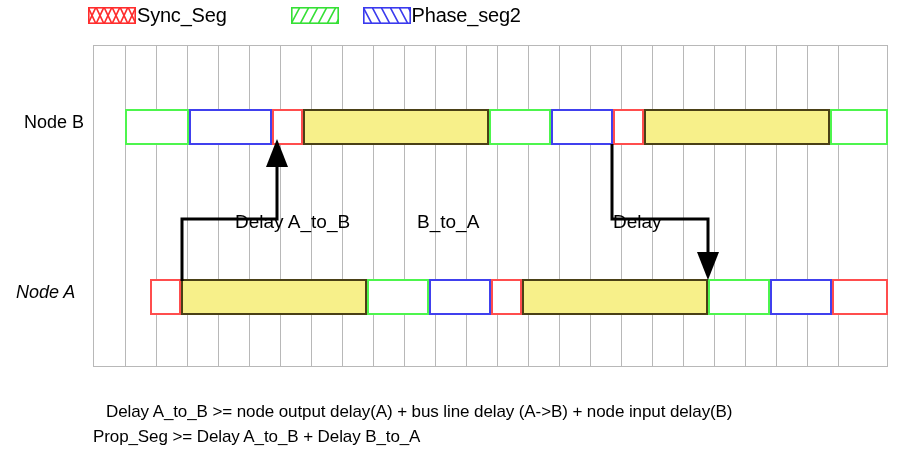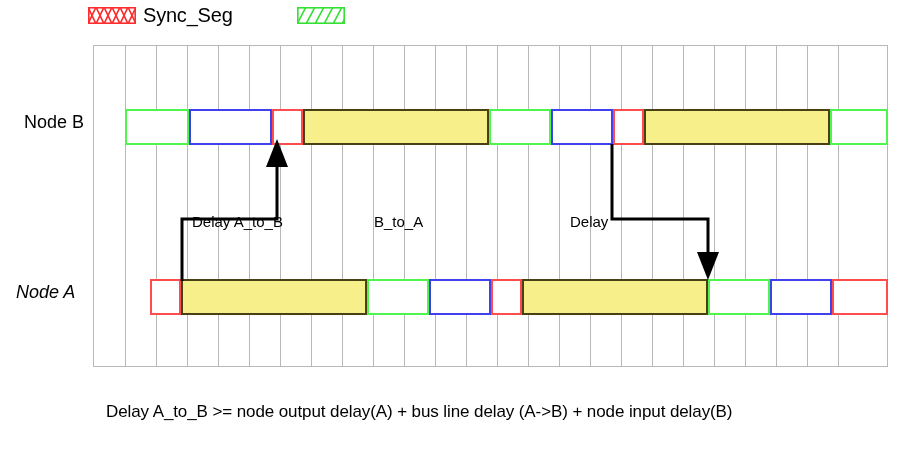--- a/index.html
+++ b/index.html
@@ -22,21 +22,21 @@
     display: flex; align-items: center;
   }
   .legend-entry { display: flex; align-items: center; }
   .legend-swatch {
     width: 48px; height: 17px;
     position: relative;
     flex: 0 0 auto;
   }
   .legend-label {
     font-size: 20px; line-height: 20px;
-    margin-left: 7px; white-space: nowrap;
+    margin-left: 1px; white-space: nowrap;
     letter-spacing: -0.2px;
   }
   .lg-gap-1 { width: 34px; }
   .lg-gap-2 { width: 30px; }
   .lg-gap-3 { width: 24px; }
 
   
   .plot {
     position: absolute; left: 93px; top: 45px;
     width: 795px; height: 322px;
@@ -75,23 +75,24 @@
   .seg-prop  { border: 2px solid #4a4016; background: #f7f08a; }
   .seg-ph1   { border: 2px solid #4df54d; background: #ffffff; }
   .seg-ph2   { border: 2px solid #4040ee; background: #ffffff; }
 
   
   .connector { position: absolute; left: 0; top: 0; pointer-events: none; }
 
   
   .diag-text {
     position: absolute;
-    font-size: 15px; line-height: 19px;
+    font-size: 19px; line-height: 19px;
     white-space: nowrap;
     background: transparent;
+    margin-left: 43px;
   }
   #text-delay-a-to-b { left: 192px; top: 212px; }
   #text-b-to-a      { left: 374px; top: 212px; }
   #text-delay-right { left: 570px; top: 212px; }
 
   
   .caption {
     position: absolute; left: 93px;
     font-size: 17px; line-height: 19px;
     white-space: nowrap; letter-spacing: -0.1px;
@@ -134,20 +135,33 @@
               <path d="M0,17 L9,17" stroke="#35e035" stroke-width="0" fill="none"></path>
             </pattern>
           </defs>
           <rect x="0.8" y="0.8" width="46.4" height="15.4" fill="url(#pat-diag1)" stroke="#35e035" stroke-width="1.6"></rect>
         </svg>
       </span>
     </div>
 
     <span class="lg-gap-3"></span>
 
+    <div class="legend-entry">
+      <span class="legend-swatch">
+        <svg width="48" height="17" viewBox="0 0 48 17">
+          <defs>
+            <pattern id="pat-diag2" width="9" height="17" patternUnits="userSpaceOnUse">
+              <path d="M0,0 L9,17" stroke="#3a3aee" stroke-width="1.6" fill="none"></path>
+            </pattern>
+          </defs>
+          <rect x="0.8" y="0.8" width="46.4" height="15.4" fill="url(#pat-diag2)" stroke="#3a3aee" stroke-width="1.6"></rect>
+        </svg>
+      </span>
+      <span class="legend-label">Phase_seg2</span>
+    </div>
 
   </div>
 
   <div class="plot" id="plot-area">
       <div class="gridline" style="left: 31px; background: rgb(184, 184, 184);"></div>
       <div class="gridline" style="left: 62px; background: rgb(184, 184, 184);"></div>
       <div class="gridline" style="left: 93px; background: rgb(184, 184, 184);"></div>
       <div class="gridline" style="left: 124px; background: rgb(184, 184, 184);"></div>
       <div class="gridline" style="left: 155px; background: rgb(184, 184, 184);"></div>
       <div class="gridline" style="left: 186px; background: rgb(184, 184, 184);"></div>
@@ -208,14 +222,15 @@
       <path d="M612,144 L612,219 L708,219 L708,256" stroke="#000" stroke-width="3" fill="none"></path>
       <polygon points="708,280 719,252 697,252" fill="#000"></polygon>
     </g>
   </svg>
 
   <div class="diag-text" id="text-delay-a-to-b">Delay A_to_B</div>
   <div class="diag-text" id="text-b-to-a">B_to_A</div>
   <div class="diag-text" id="text-delay-right">Delay</div>
 
   <div class="caption" id="caption-line-1">Delay A_to_B &gt;= node output delay(A) + bus line delay (A-&gt;B) + node input delay(B)</div>
+  <div class="caption" id="caption-line-2">Prop_Seg &gt;= Delay A_to_B + Delay B_to_A</div>
 
 </div>
 
 </body></html>

